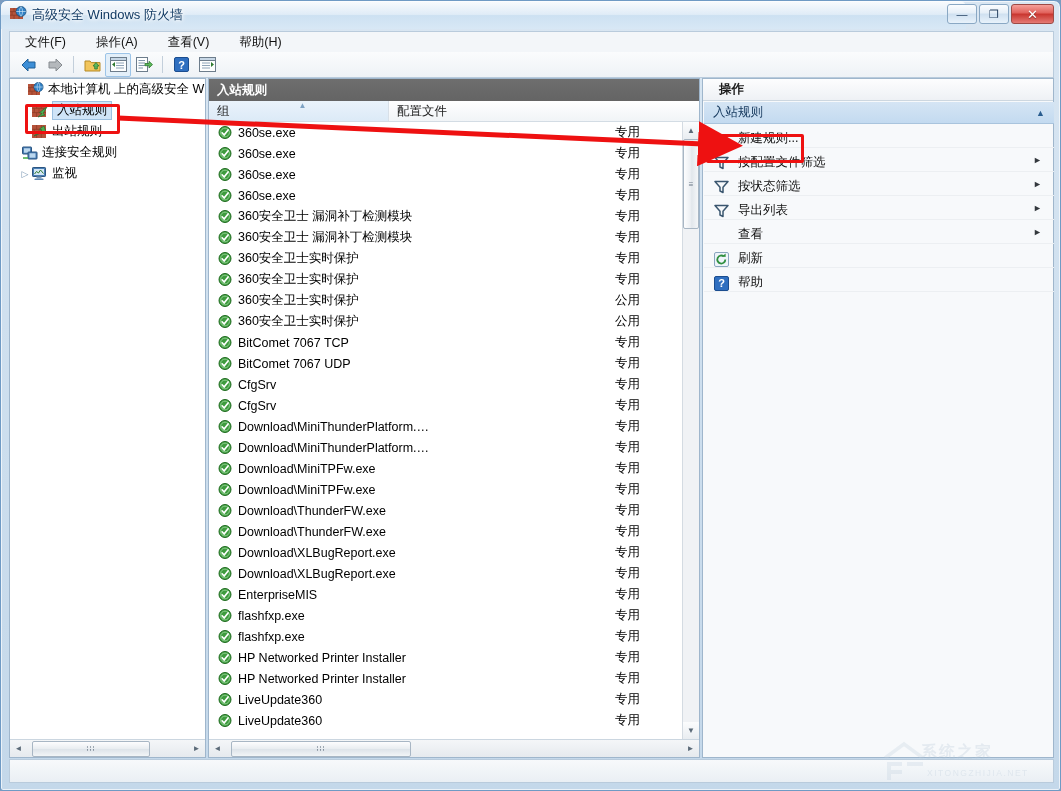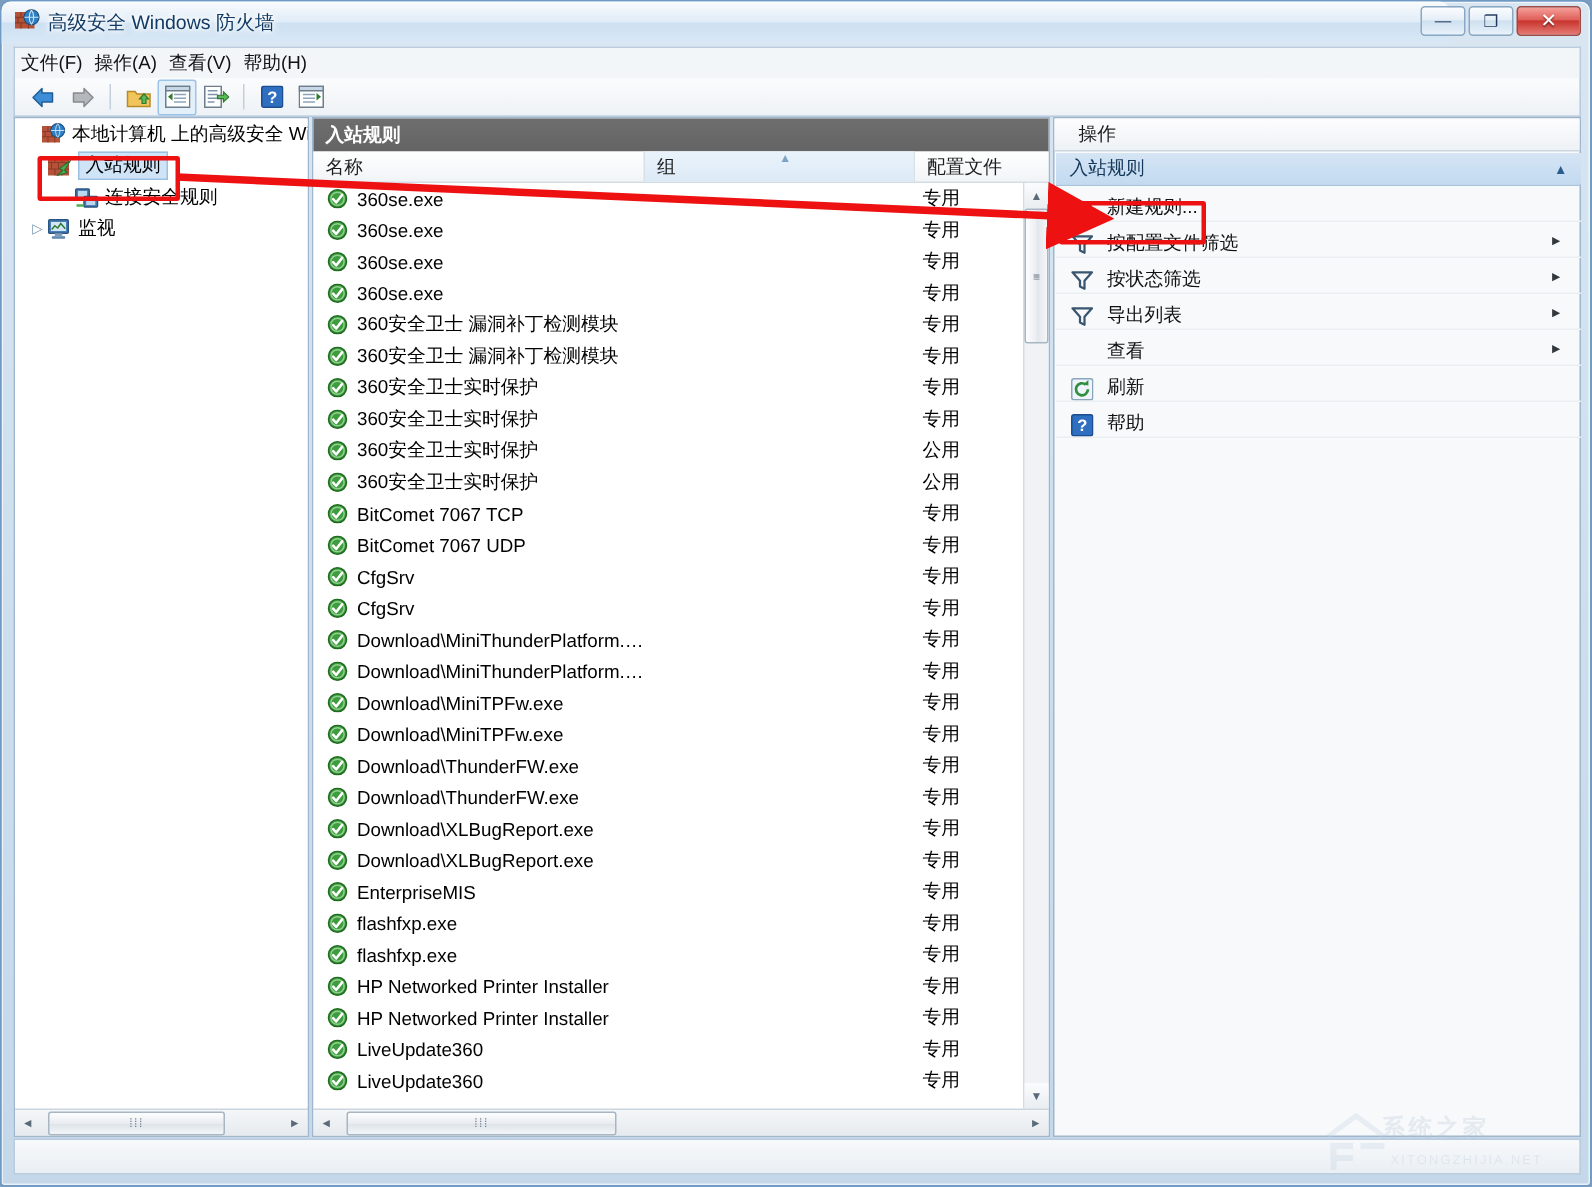--- a/index.html
+++ b/index.html
@@ -47,21 +47,21 @@
   #btn-close .winglyph{color:#fff;font-size:13px;font-weight:bold;text-shadow:0 1px 1px rgba(0,0,0,.4);}
 
   
   #menubar{
     position:absolute;left:8px;top:30px;width:1045px;height:21px;
     background:#f3f6f9;border:1px solid #b9cbdc;border-bottom:none;
     box-sizing:border-box;
     display:flex;align-items:center;
   }
   .menu-item{
-    padding:2px 4px;font-size:12.5px;color:#111;cursor:default;white-space:nowrap;
+    padding:2px 15px;font-size:12.5px;color:#111;cursor:default;white-space:nowrap;
   }
 
   
   #toolbar{
     position:absolute;left:8px;top:51px;width:1045px;height:26px;
     box-sizing:border-box;
     background:linear-gradient(180deg,#fbfcfd 0%,#eef2f6 100%);
     border:1px solid #b9cbdc;border-top:none;
     display:flex;align-items:center;padding-left:6px;
   }
@@ -130,21 +130,21 @@
     background:linear-gradient(90deg,#fdfdfe 0%,#eceff3 45%,#e2e7ec 55%,#f4f6f8 100%);
     border:1px solid #a8b6c4;border-radius:2px;cursor:pointer;
     display:flex;align-items:center;justify-content:center;font-size:8px;color:#6a7887;
   }
 
   
   #act-header{
     position:absolute;left:0;top:0;width:100%;height:22px;box-sizing:border-box;
     background:linear-gradient(180deg,#fdfdfe 0%,#eef1f5 100%);
     border-bottom:1px solid #cdd7e0;
-    font-size:12.5px;font-weight:normal;color:#1b1b1b;
+    font-size:12.5px;font-weight:bold;color:#1b1b1b;
     display:flex;align-items:center;padding-left:16px;
   }
   #act-section{
     position:absolute;left:1px;top:23px;width:350px;height:22px;box-sizing:border-box;
     background:linear-gradient(180deg,#d5e5f4 0%,#c3daf0 100%);
     border-bottom:1px solid #a9c4dd;
     font-size:12.5px;color:#14375c;
     display:flex;align-items:center;padding:0 9px;justify-content:space-between;cursor:pointer;
   }
   .act-item{
@@ -316,22 +316,40 @@
                 <line x1="7" y1="5.3" x2="7" y2="9.6"></line>
                 <line x1="11.6" y1="5.3" x2="11.6" y2="9.6"></line>
               <line x1="4.6" y1="9.6" x2="4.6" y2="14"></line>
                 <line x1="9.3" y1="9.6" x2="9.3" y2="14"></line>
             </g>
             <path d="M15 4 L7.5 9.5 L10 10.5 L6 14 L13 12 L11 10.5 Z" fill="#4caf50" stroke="#2d6b30" stroke-width=".7" stroke-linejoin="round"></path>
           </svg>
           <span style="background:#cfe4f7;border:1px solid #9cc0e0;padding:0 4px;">入站规则</span>
         </div>
 
-
-        <div class="tree-row" style="padding-left:40px;">
+        <div class="tree-row" style="padding-left:22px;">
+          <svg class="tree-ico" viewBox="0 0 16 16">
+            <rect x="0" y="1" width="14" height="13" fill="#b5533a"></rect>
+            <g stroke="#8d3a24" stroke-width="0.7">
+              <line x1="0" y1="5.3" x2="14" y2="5.3"></line>
+                <line x1="0" y1="9.6" x2="14" y2="9.6"></line>
+              <line x1="4.6" y1="1" x2="4.6" y2="5.3"></line>
+                <line x1="9.3" y1="1" x2="9.3" y2="5.3"></line>
+              <line x1="2.3" y1="5.3" x2="2.3" y2="9.6"></line>
+                <line x1="7" y1="5.3" x2="7" y2="9.6"></line>
+                <line x1="11.6" y1="5.3" x2="11.6" y2="9.6"></line>
+              <line x1="4.6" y1="9.6" x2="4.6" y2="14"></line>
+                <line x1="9.3" y1="9.6" x2="9.3" y2="14"></line>
+            </g>
+            <path d="M2 12 L10 6 L7.5 5 L12 2 L14 8.5 L12 7.5 Z" fill="#4caf50" stroke="#2d6b30" stroke-width=".7" stroke-linejoin="round"></path>
+          </svg>
+          <span>出站规则</span>
+        </div>
+
+        <div class="tree-row" style="padding-left:12px;">
           <svg class="tree-ico" viewBox="0 0 16 16">
             <rect x="0.5" y="2" width="9" height="7" rx="0.6" fill="#4a7fb5" stroke="#2b5581"></rect>
             <rect x="2" y="3.3" width="6" height="4.4" fill="#bcd8ef"></rect>
             <rect x="6" y="7" width="9" height="7" rx="0.6" fill="#4a7fb5" stroke="#2b5581"></rect>
             <rect x="7.5" y="8.3" width="6" height="4.4" fill="#bcd8ef"></rect>
             <path d="M1 13 h5" stroke="#4caf50" stroke-width="1.6"></path>
           </svg>
           <span>连接安全规则</span>
         </div>
 
@@ -355,23 +373,20 @@
           <div class="hs-thumb" style="left:5px;width:118px;">⁞⁞⁞</div>
         </div>
         <div class="hs-arrow">►</div>
       </div>
     </div>
 
     <div class="pane" id="pane-mid">
       <div id="mid-header">入站规则</div>
 
       <div id="mid-cols">
-        <div class="col" style="flex:0 0 221px;">
-          <span>名称</span>
-        </div>
         <div class="col sorted" style="flex:0 0 180px;">
           <span class="sortmark">▲</span>
           <span>组</span>
         </div>
         <div class="col" style="flex:1;border-right:none;">
           <span>配置文件</span>
         </div>
       </div>
 
       <div id="mid-list">

